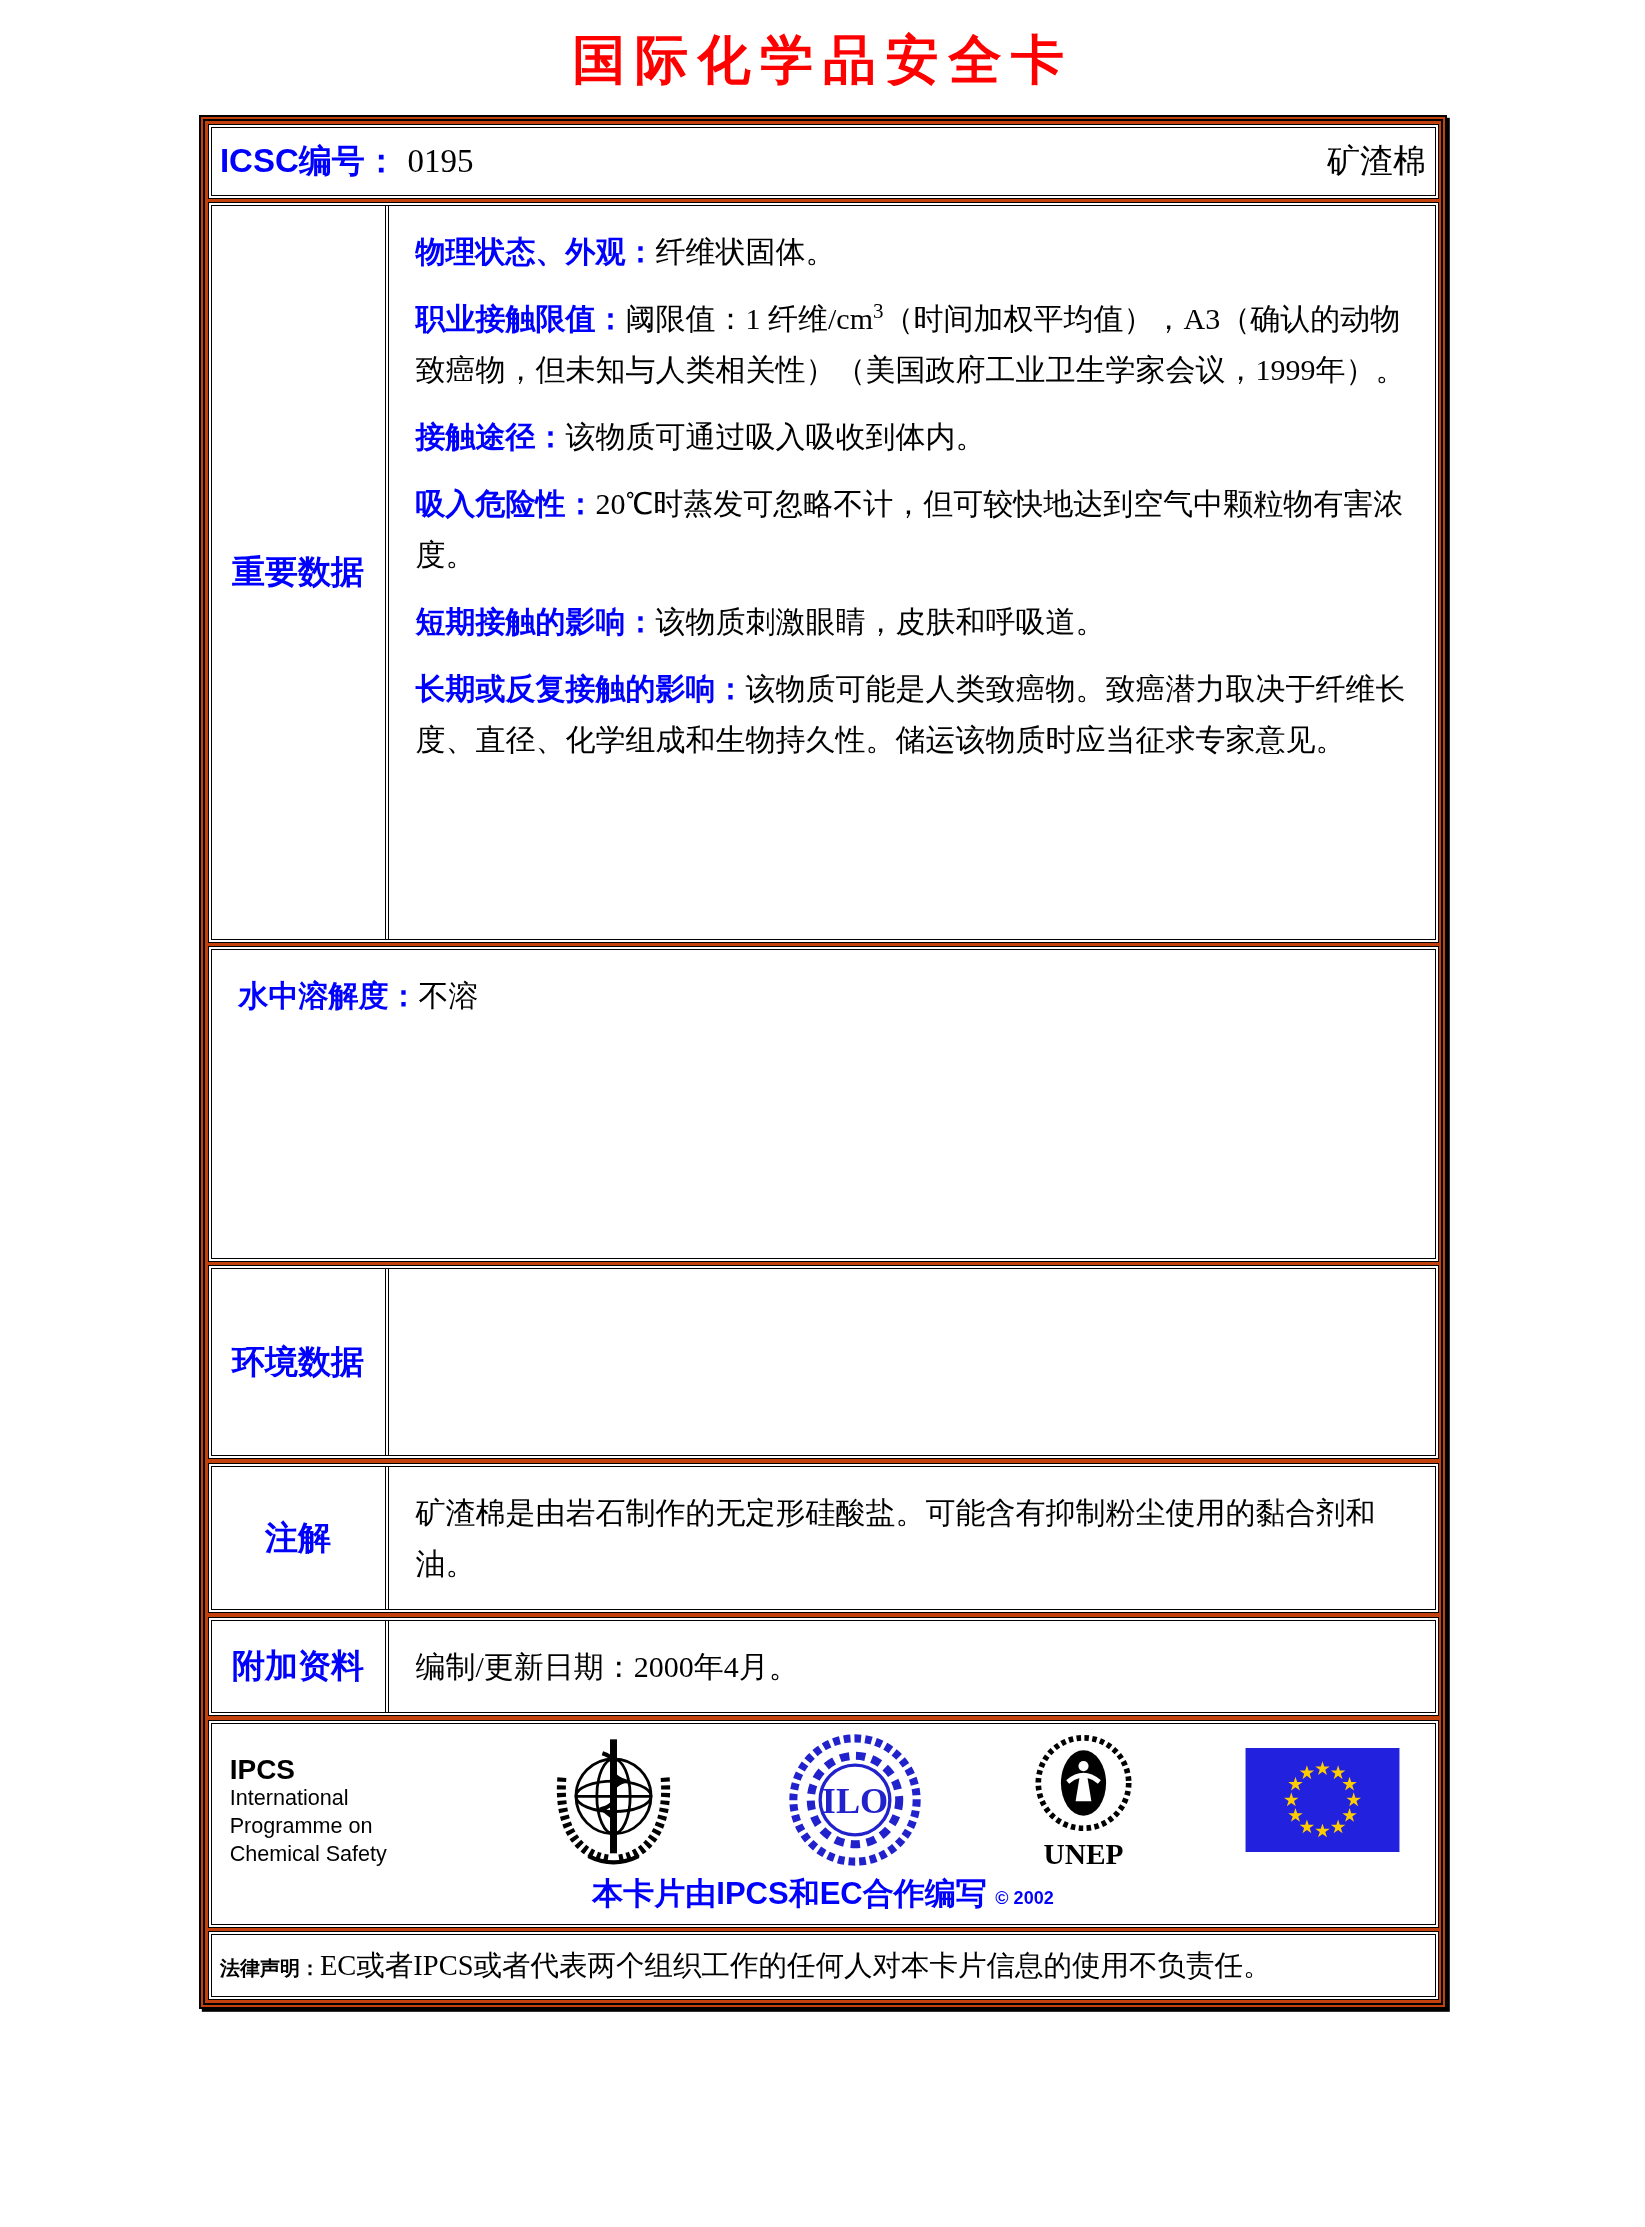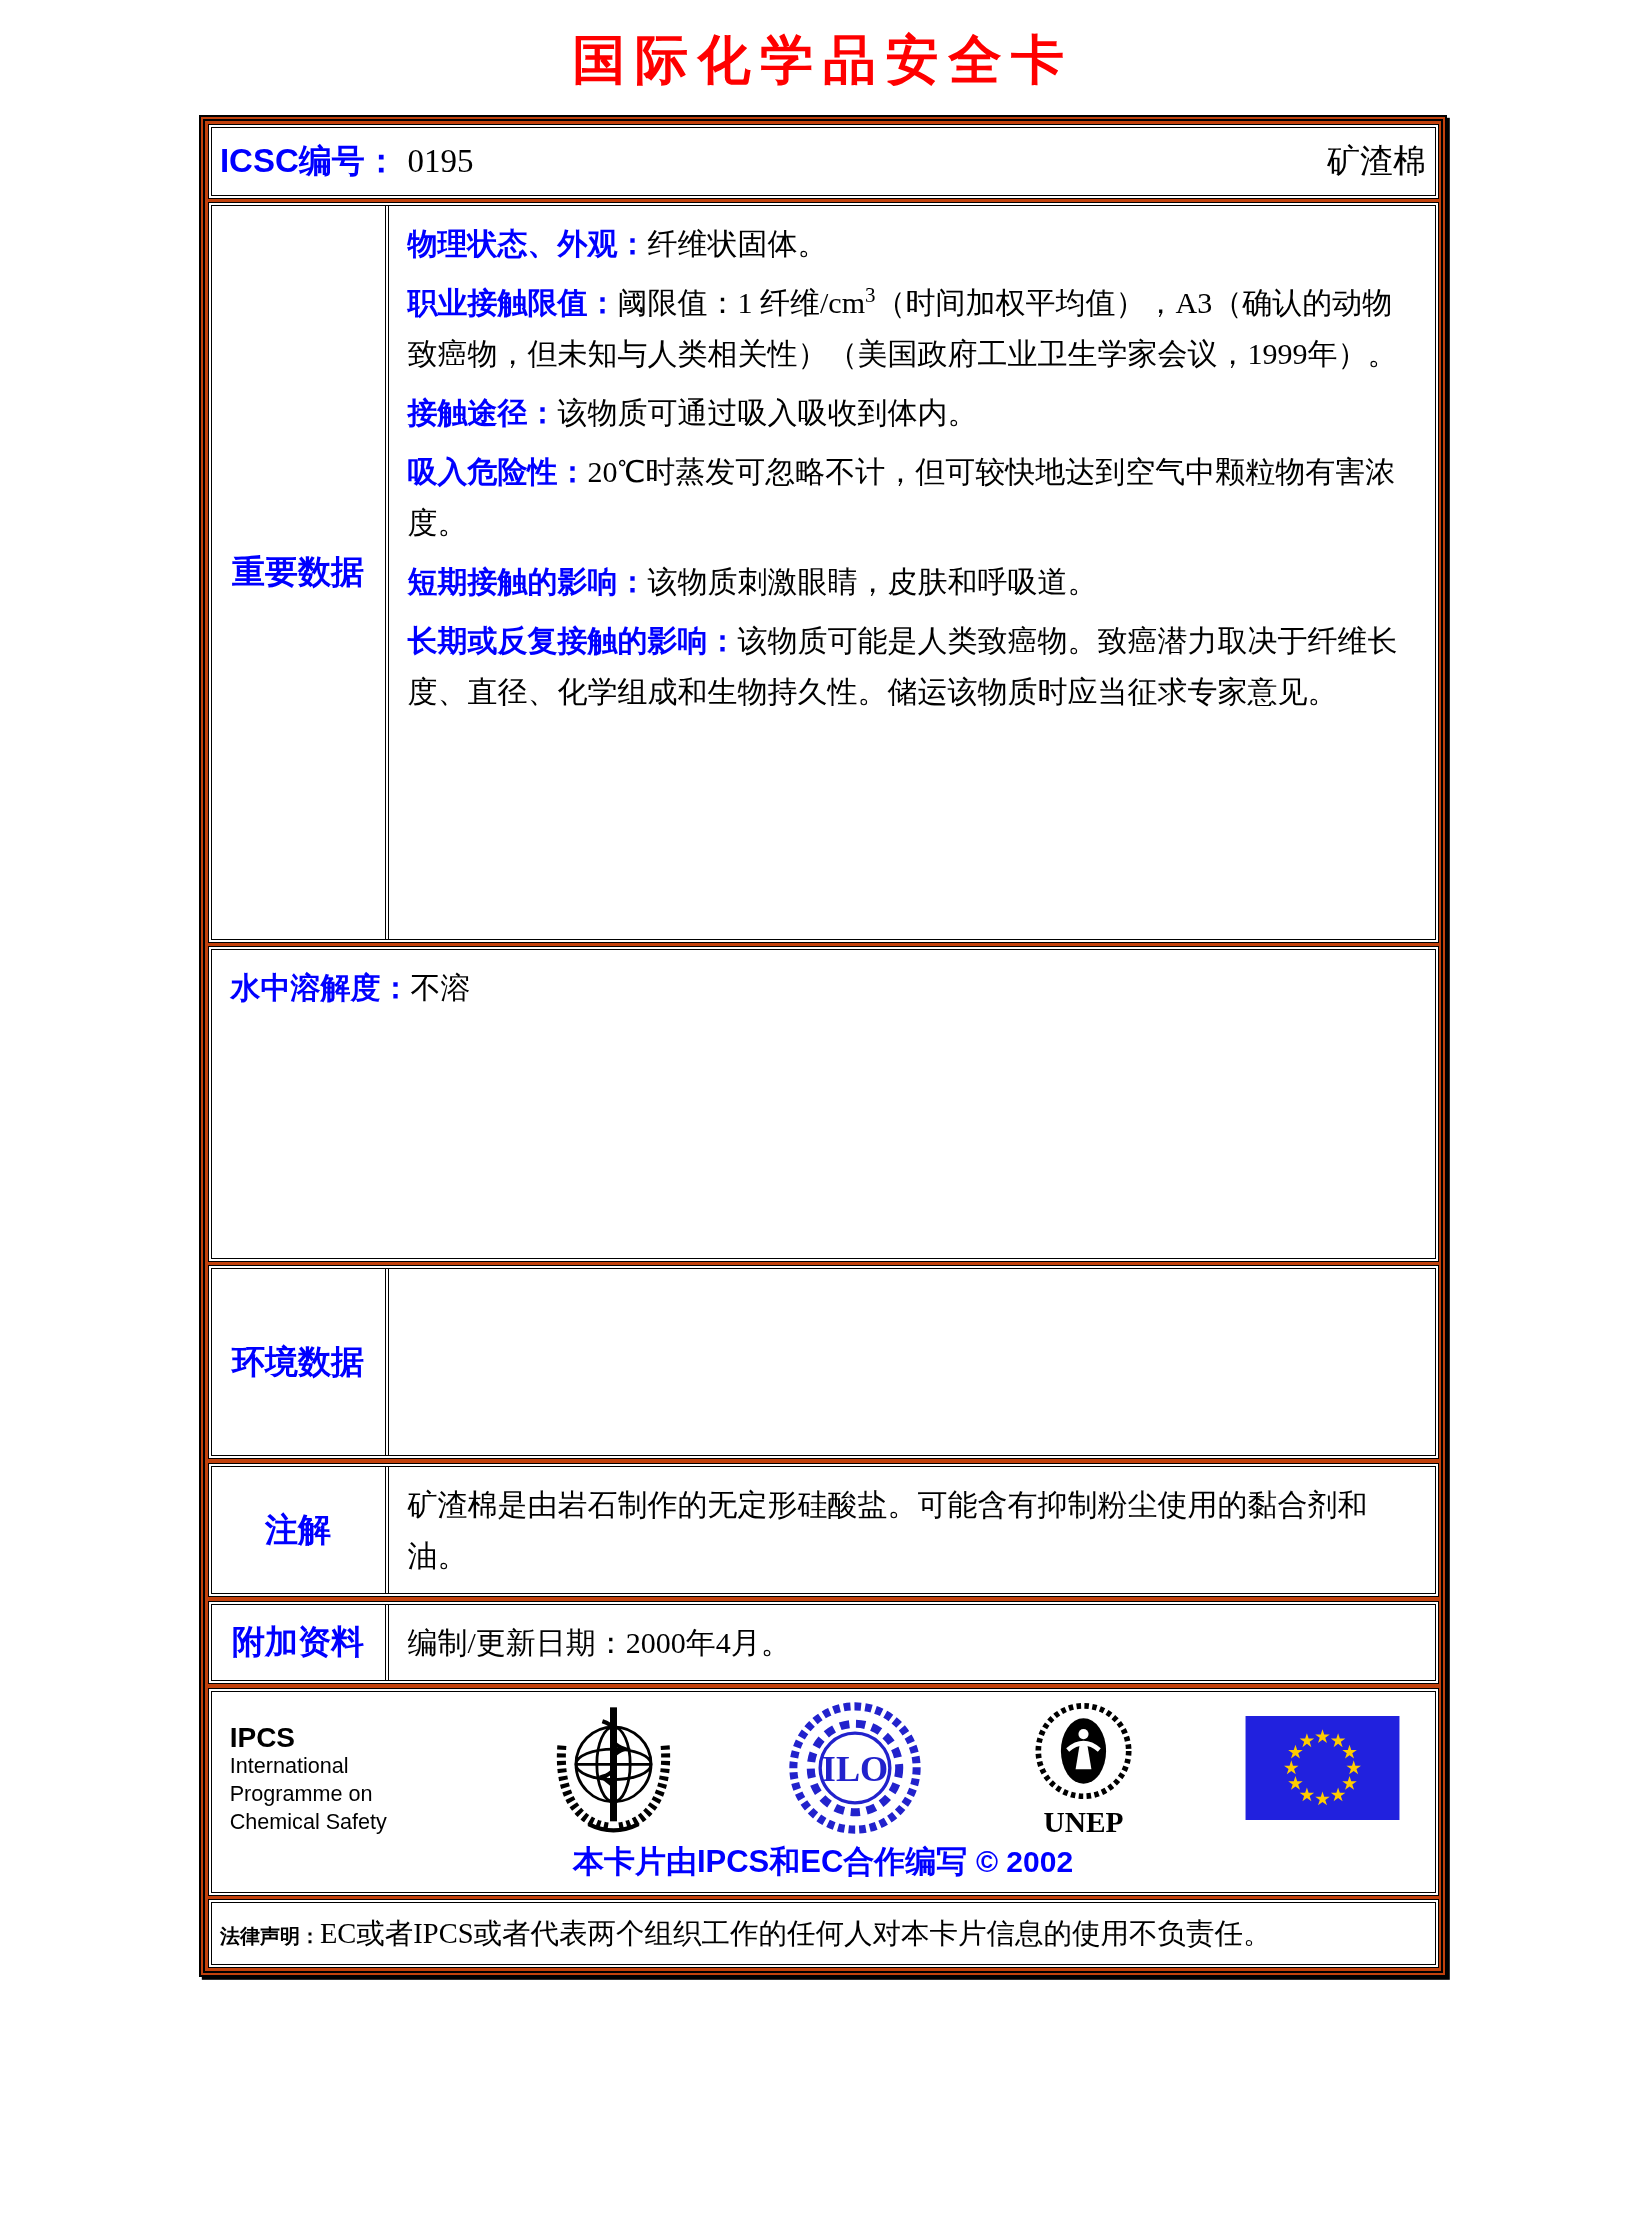--- a/index.html
+++ b/index.html
@@ -49,21 +49,21 @@
     font-weight: bold;
     font-size: 33px;
     text-align: center;
   }
   .content-cell {
     flex: 1 1 auto;
     padding: 4.2px 11px;
     font-size: 30px;
     line-height: 51px;
   }
-  .content-cell p { margin: 8px; }
+  .content-cell p { margin: 16px; }
   .bl {
     color: #0000ff;
     font-family: "Liberation Sans", sans-serif;
     font-weight: bold;
   }
   
   .row-header {
     min-height: 67px;
     align-items: center;
     justify-content: space-between;
@@ -99,21 +99,21 @@
   }
   .ipcs-acronym { font-size: 28px; font-weight: bold; }
   .copyright {
     text-align: center;
     color: #0000ff;
     font-family: "Liberation Sans", sans-serif;
     font-weight: bold;
     font-size: 31px;
     padding-bottom: 4.2px;
   }
-  .copyright .year { font-size: 30px; }
+  .copyright .year { font-size: 18px; }
   
   .row-legal {
     min-height: 61px;
     align-items: center;
     padding: 0 8.4px;
     font-size: 28.5px;
   }
   .legal-label {
     font-family: "Liberation Sans", sans-serif;
     font-weight: bold;

